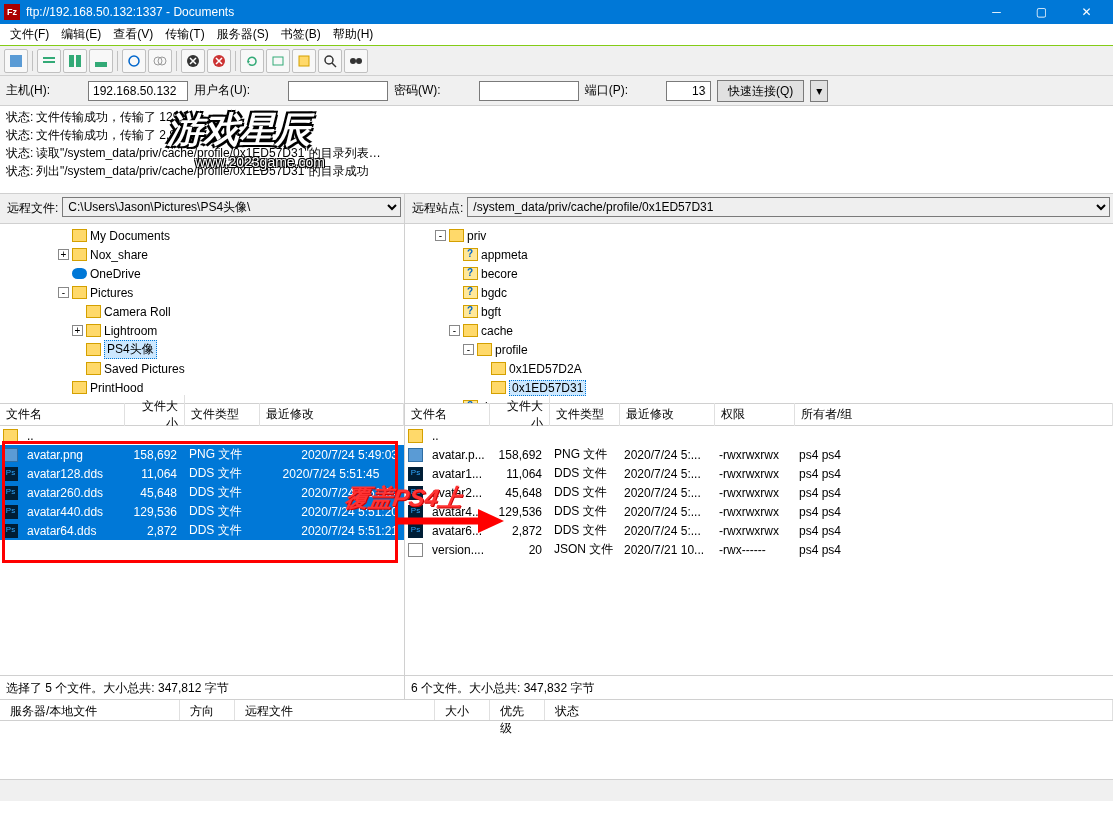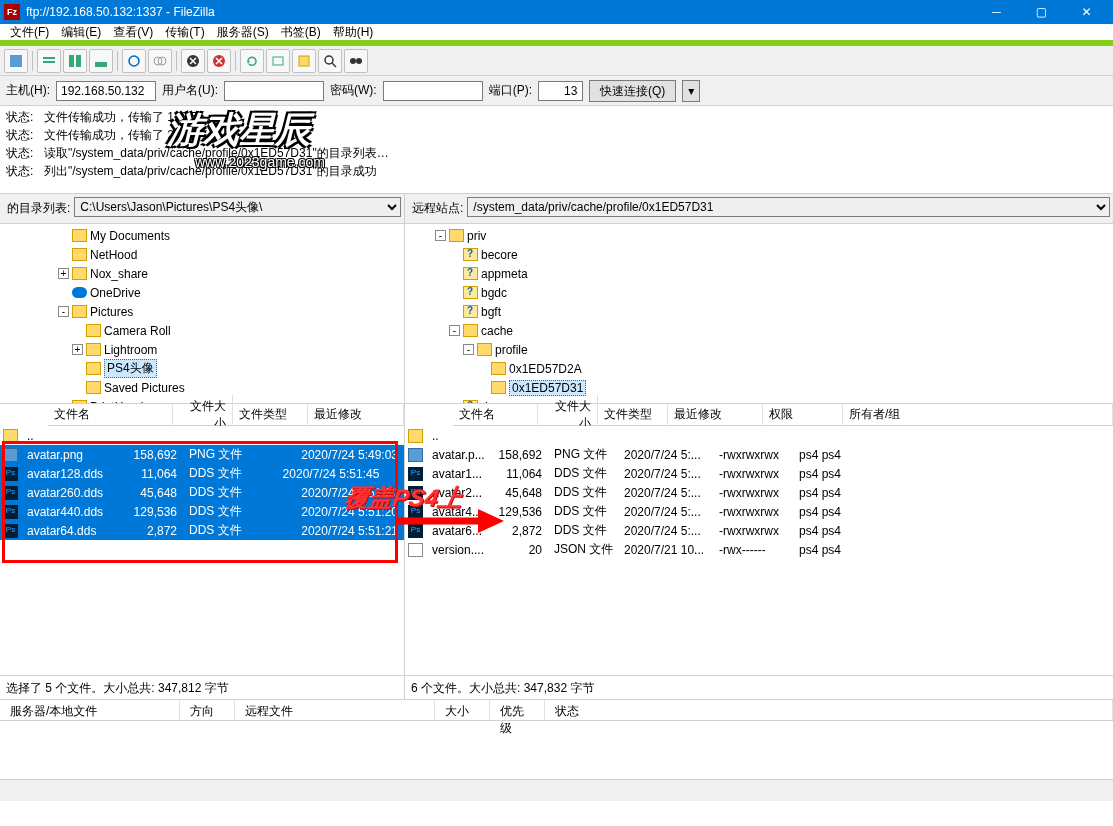--- a/index.html
+++ b/index.html
@@ -3,39 +3,39 @@
 <meta charset="utf-8">
 <style>
 * { box-sizing: border-box; margin: 0; padding: 0; font-family: "Microsoft YaHei", Arial, sans-serif; font-size: 12px; }
 body { background: #fff; width: 1113px; height: 826px; overflow: hidden; position: relative; }
 
 .titlebar { background: #0078d7; color: #fff; height: 24px; display: flex; align-items: center; padding: 0 4px; }
 .titlebar .icon { width: 16px; height: 16px; background: #a00; margin-right: 6px; display: inline-flex; align-items: center; justify-content: center; font-size: 9px; font-weight: bold; }
 .titlebar .title { flex: 1; }
 .titlebar .wbtn { width: 45px; height: 24px; display: inline-flex; align-items: center; justify-content: center; color: #fff; }
 
-.menubar { background: #fff; height: 22px; display: flex; align-items: center; padding: 0 4px; border-bottom: 6px solid #84cc16; }
+.menubar { background: #fff; height: 22px; display: flex; align-items: center; padding: 0 4px; border-bottom: 1px solid #84cc16; }
 .menubar .menuitem { padding: 2px 6px; cursor: default; }
 
 .toolbar { background: #f0f0f0; height: 30px; display: flex; align-items: center; padding: 2px 4px; gap: 2px; border-bottom: 1px solid #d0d0d0; }
 .toolbar .tbtn { width: 24px; height: 24px; border: 1px solid #c0c0c0; background: #f8f8f8; display: inline-flex; align-items: center; justify-content: center; border-radius: 2px; }
 .toolbar .sep { width: 1px; height: 20px; background: #c0c0c0; margin: 0 2px; }
 
 .quickbar { background: #f0f0f0; height: 30px; display: flex; align-items: center; padding: 4px 6px; gap: 6px; border-bottom: 1px solid #d0d0d0; }
 .quickbar label { white-space: nowrap; }
-.quickbar input { border: 1px solid #7a7a7a; padding: 2px 4px; height: 20px; }
+.quickbar input { border: 1px solid #7a7a7a; padding: 2px 4px; height: 20px; margin-left: 32px; }
 .quickbar .host { width: 100px; }
 .quickbar .user { width: 100px; }
 .quickbar .pass { width: 100px; }
 .quickbar .port { width: 45px; padding-left: 25px; }
 .quickbar button { border: 1px solid #7a7a7a; background: #e1e1e1; padding: 2px 10px; height: 22px; }
 .quickbar .dropdown { width: 18px; padding: 0; }
 
 .logpane { height: 88px; overflow: hidden; padding: 2px 6px; border-bottom: 1px solid #d0d0d0; background: #fff; position: relative; }
-.logpane .row { display: flex; gap: 8px; line-height: 18px; align-items: center; }
+.logpane .row { display: flex; line-height: 18px; align-items: center; }
 .logpane .lab { width: 30px; }
 .watermark { position: absolute; top: 0; left: 167px; font-size: 36px; font-weight: bold; color: #fff; text-shadow: -2px -2px 0 #000, 2px -2px 0 #000, -2px 2px 0 #000, 2px 2px 0 #000; pointer-events: none; font-style: italic; }
 .watermark2 { position: absolute; top: 48px; left: 195px; font-size: 14px; color: #fff; text-shadow: -1px -1px 0 #000, 1px -1px 0 #000, -1px 1px 0 #000, 1px 1px 0 #000; pointer-events: none; }
 
 .splitmain { display: flex; height: 505px; }
 .pane { flex: 1; display: flex; flex-direction: column; border-right: 1px solid #d0d0d0; }
 .pane:last-child { border-right: none; }
 
 .pathrow { display: flex; padding: 3px; border-bottom: 1px solid #d0d0d0; background: #f0f0f0; }
 .pathrow label { padding: 3px 4px; }
@@ -44,21 +44,21 @@
 .tree { flex: 0 0 180px; overflow: auto; border-bottom: 1px solid #d0d0d0; padding: 2px; background: #fff; }
 .tree .node { display: flex; align-items: center; height: 19px; white-space: nowrap; }
 .tree .tw { display: inline-block; width: 11px; height: 11px; border: 1px solid #888; text-align: center; line-height: 9px; font-size: 10px; margin-right: 3px; cursor: pointer; }
 .tree .sp { display: inline-block; width: 14px; }
 .tree .folder { width: 15px; height: 13px; background: #ffd96a; border: 1px solid #d4a000; margin-right: 3px; display: inline-block; }
 .tree .folder.q { background: #ffe89a; position: relative; }
 .tree .folder.q::after { content: "?"; position: absolute; left: 3px; top: -1px; font-size: 10px; color: #0066cc; font-weight: bold; }
 .tree .cloud { width: 15px; height: 11px; background: #0078d7; border-radius: 6px; margin-right: 3px; display: inline-block; }
 .tree .selected { background: #cce8ff; border: 1px dotted #0078d7; padding: 0 2px; }
 
-.listhdr { display: flex; background: #fff; border-bottom: 1px solid #d0d0d0; height: 22px; align-items: center; margin-left: 48px; }
+.listhdr { display: flex; background: #fff; border-bottom: 1px solid #d0d0d0; height: 22px; align-items: center; }
 .listhdr .col { padding: 3px 6px; border-right: 1px solid #e0e0e0; }
 
 .filelist { flex: 1; overflow: auto; background: #fff; position: relative; }
 .filelist .frow { display: flex; height: 19px; align-items: center; }
 .filelist .frow.sel { background: #0078d7; color: #fff; }
 .filelist .ficon { width: 15px; height: 14px; margin: 0 3px; display: inline-block; background: #5a9bd5; border: 1px solid #2e6da4; }
 .filelist .ficon.ps { background: #001e36; color: #31a8ff; font-size: 8px; line-height: 12px; text-align: center; border: none; }
 .filelist .ficon.json { background: #fff; border: 1px solid #888; }
 .filelist .ficon.up { background: #ffd96a; border: 1px solid #d4a000; }
 .filelist .cell { padding: 0 6px; white-space: nowrap; overflow: hidden; }
@@ -73,21 +73,21 @@
 .queuehdr .col { padding: 3px 10px; border-right: 1px solid #e0e0e0; }
 .queuearea { height: 58px; background: #fff; }
 
 .bottombar { height: 22px; background: #f0f0f0; border-top: 1px solid #d0d0d0; }
 </style>
 </head>
 <body>
 
 <div class="titlebar">
   <span class="icon">Fz</span>
-  <span class="title">ftp://192.168.50.132:1337 - FileZilla</span>
+  <span class="title">ftp://192.168.50.132:1337 - Documents</span>
   <span class="wbtn">─</span>
   <span class="wbtn">▢</span>
   <span class="wbtn close">✕</span>
 </div>
 
 <div class="menubar">
   <span class="menuitem">文件(F)</span>
   <span class="menuitem">编辑(E)</span>
   <span class="menuitem">查看(V)</span>
   <span class="menuitem">传输(T)</span>
@@ -209,41 +209,32 @@
       </div>
     </div>
   <div class="watermark">游戏星辰</div>
   <div class="watermark2">www.2023game.com</div>
 </div>
 
 <div class="splitmain">
 
   <div class="pane" style="flex:0 0 405px">
     <div class="pathrow">
-      <label>的目录列表:</label>
+      <label>远程文件:</label>
       <select><option>C:\Users\Jason\Pictures\PS4头像\</option></select>
     </div>
     <div class="tree" id="localtree">
         <div class="node">
           <span class="sp"></span>
           <span class="sp"></span>
           <span class="sp"></span>
           <span class="sp"></span>
           <span class="sp"></span>
           <span class="folder"></span>
           <span>My Documents</span>
-        </div>
-        <div class="node">
-          <span class="sp"></span>
-          <span class="sp"></span>
-          <span class="sp"></span>
-          <span class="sp"></span>
-          <span class="sp"></span>
-          <span class="folder"></span>
-          <span>NetHood</span>
         </div>
         <div class="node">
           <span class="sp"></span>
           <span class="sp"></span>
           <span class="sp"></span>
           <span class="sp"></span>
           <span class="tw">+</span>
           <span class="folder"></span>
           <span>Nox_share</span>
         </div>
@@ -377,29 +368,29 @@
           <span class="tw">-</span>
           <span class="folder"></span>
           <span>priv</span>
         </div>
         <div class="node">
           <span class="sp"></span>
           <span class="sp"></span>
           <span class="sp"></span>
           <span class="sp"></span>
           <span class="folder q"></span>
+          <span>appmeta</span>
+        </div>
+        <div class="node">
+          <span class="sp"></span>
+          <span class="sp"></span>
+          <span class="sp"></span>
+          <span class="sp"></span>
+          <span class="folder q"></span>
           <span>becore</span>
-        </div>
-        <div class="node">
-          <span class="sp"></span>
-          <span class="sp"></span>
-          <span class="sp"></span>
-          <span class="sp"></span>
-          <span class="folder q"></span>
-          <span>appmeta</span>
         </div>
         <div class="node">
           <span class="sp"></span>
           <span class="sp"></span>
           <span class="sp"></span>
           <span class="sp"></span>
           <span class="folder q"></span>
           <span>bgdc</span>
         </div>
         <div class="node">

